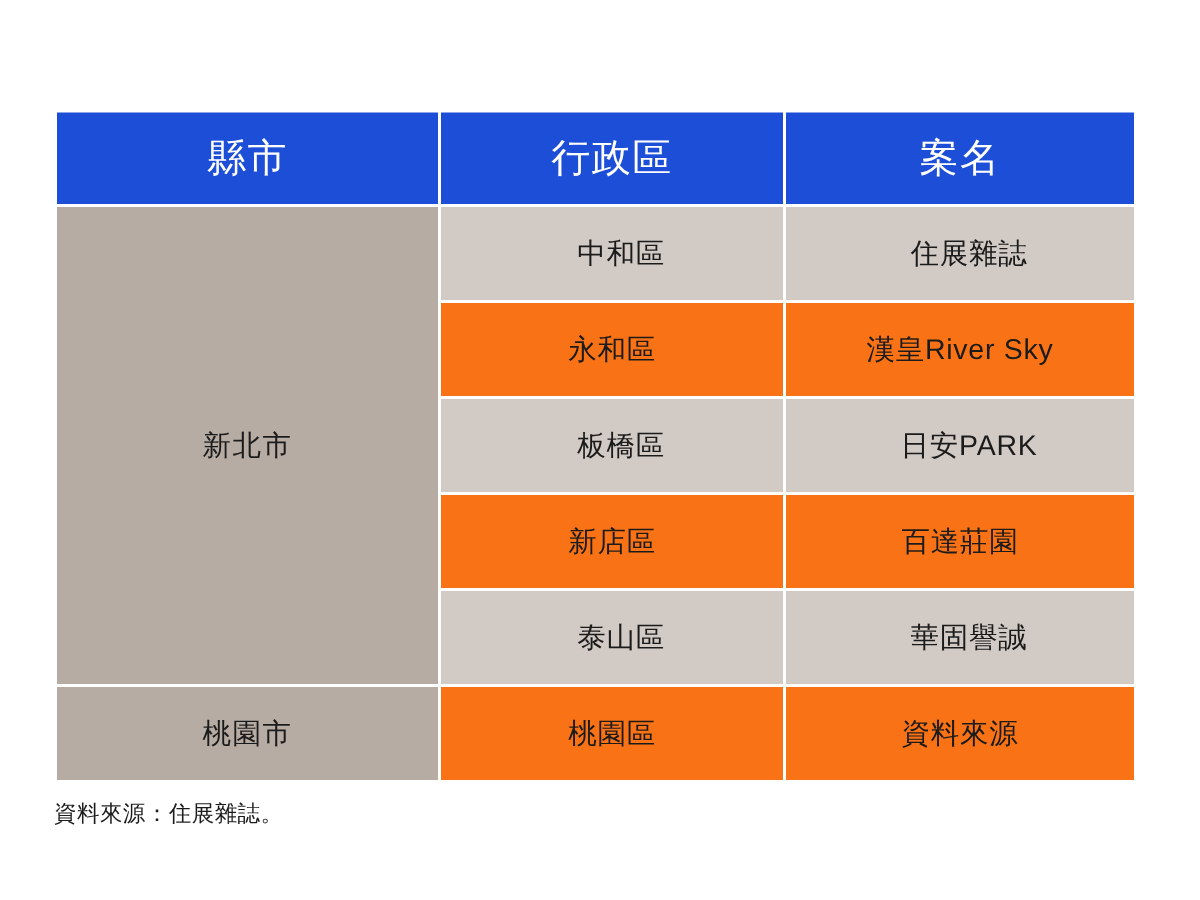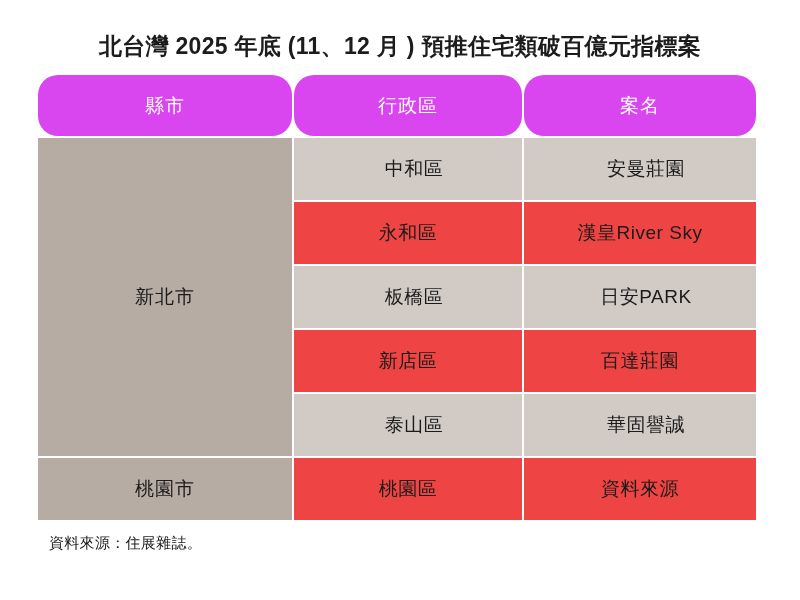--- a/index.html
+++ b/index.html
@@ -51,46 +51,45 @@
     border-collapse: separate;
     border-spacing: 2px 2px;
     table-layout: fixed;
   }
 
   table.data-table col.c-city  { width: 254px; }
   table.data-table col.c-dist  { width: 228px; }
   table.data-table col.c-proj  { width: 232px; }
 
   thead th {
-    background: #d946ef;
+    background: #1d4ed8;
     color: #ffffff;
-    font-size: 19px;
+    font-size: 26px;
     font-weight: 400;
     height: 61px;
     text-align: center;
     vertical-align: middle;
     padding: 0;
     letter-spacing: 1px;
-    border-radius: 20px;
   }
 
   tbody td {
     height: 62px;
     text-align: center;
     vertical-align: middle;
     font-size: 19px;
     font-weight: 400;
     color: #1b1b1b;
     padding: 0;
     letter-spacing: 0.5px;
   }
 
   
   td.shade-dark  { background: #d2cac4; padding-left: 12px; }
-  td.shade-light { background: #ef4444; margin-left: 26px; }
+  td.shade-light { background: #f97316; margin-left: 26px; }
 
   
   td.city-cell {
     background: #b7aca4;
     color: #1b1b1b;
     font-size: 19px;
     letter-spacing: 1px;
     margin-left: 36px;
   }
 
@@ -98,50 +97,48 @@
   .source-note {
     position: absolute;
     left: 36px;
     top: 533px;
     font-size: 15px;
     font-weight: 400;
     color: #1c1c1c;
     letter-spacing: 0.3px;
     line-height: 20px;
     white-space: nowrap;
-    margin-left: 13px;
   }
 </style>
 </head>
 <body>
 
 <div class="page">
 
-  <div class="title">北台灣 2025 年底 (11、12 月 ) 預推住宅類破百億元指標案</div>
 
   <div class="table-wrap">
     <table class="data-table">
       <colgroup>
         <col class="c-city">
         <col class="c-dist">
         <col class="c-proj">
       </colgroup>
       <thead>
         <tr>
           <th>縣市</th>
           <th>行政區</th>
           <th>案名</th>
         </tr>
       </thead>
       <tbody>
 
         <tr>
           <td class="city-cell" rowspan="5">新北市</td>
           <td class="shade-dark">中和區</td>
-          <td class="shade-dark">安曼莊園</td>
+          <td class="shade-dark">住展雜誌</td>
         </tr>
         <tr>
           <td class="shade-light">永和區</td>
           <td class="shade-light">漢皇River Sky</td>
         </tr>
         <tr>
           <td class="shade-dark">板橋區</td>
           <td class="shade-dark">日安PARK</td>
         </tr>
         <tr>

